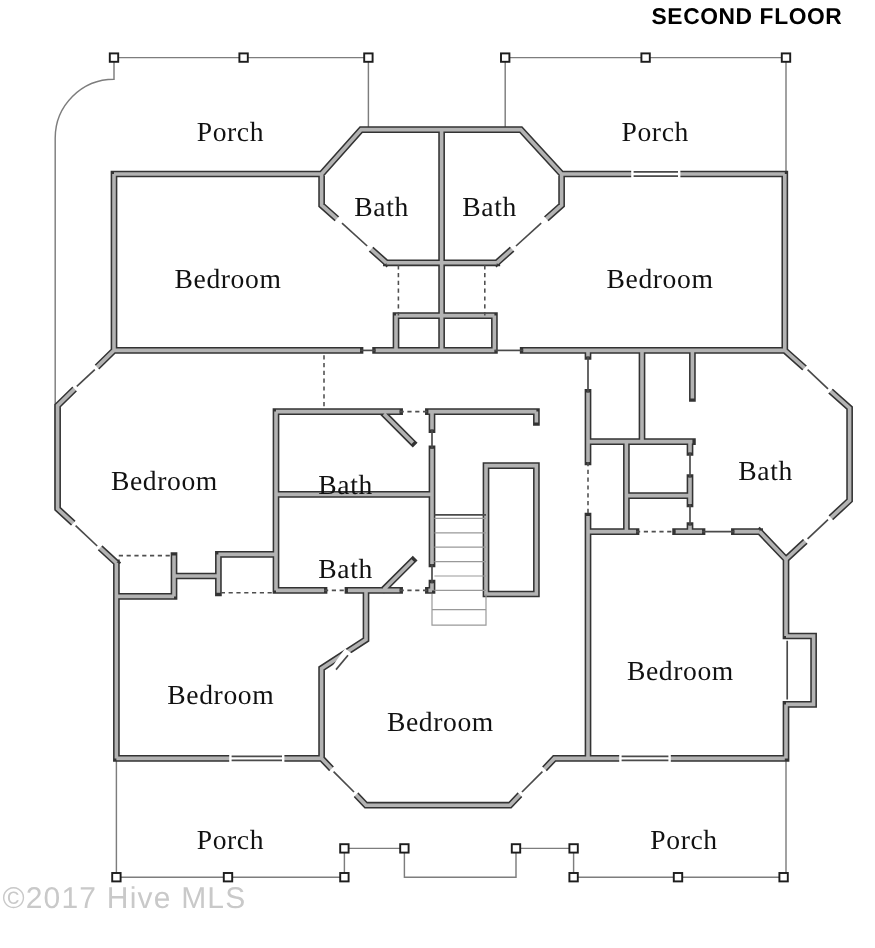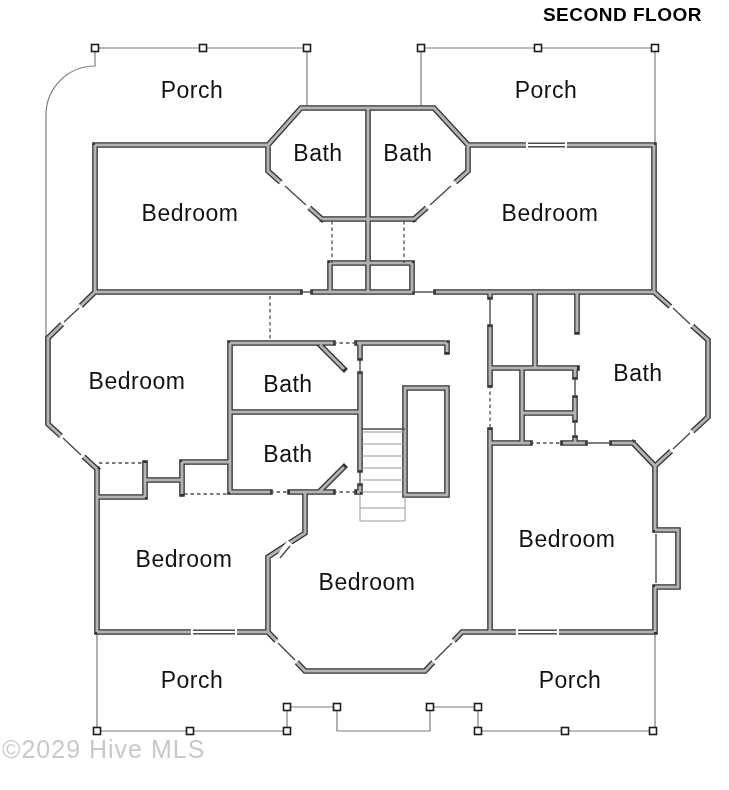--- a/index.html
+++ b/index.html
@@ -20,24 +20,25 @@
   #watermark{
     position:absolute;left:2px;top:735px;
     font-family:"Liberation Sans", sans-serif;
     font-size:25px;letter-spacing:1px;
     color:var(--watermark-color,#c9c9c9);
     white-space:nowrap;
   }
   .room-label{
     position:absolute;
     transform:translate(-50%,-55%);
-    font-family:Liberation Sans, sans-serif;
+    font-family:Liberation Serif, serif;
     font-size:23px;line-height:1;letter-spacing:.5px;
     color:var(--label-color,#111);
     white-space:nowrap;
+    margin-top:19px;
   }
   svg{position:absolute;top:0;left:0;}
   .wd{stroke:var(--wall-dark,#333);stroke-width:5.6;fill:none;stroke-linecap:square;stroke-linejoin:miter;}
   .wf{stroke:var(--wall-fill,#b3b3b3);stroke-width:3;fill:none;stroke-linecap:butt;stroke-linejoin:miter;}
   .thin{stroke:var(--porch-line,#7d7d7d);stroke-width:1.2;fill:none;}
   .erase{stroke:#ffffff;stroke-width:8.5;fill:none;stroke-linecap:butt;}
   .door{stroke:#4a4a4a;stroke-width:1.4;fill:none;stroke-linecap:butt;}
   .dash{stroke:#4f4f4f;stroke-width:1.3;fill:none;stroke-dasharray:3.5 3;}
   .tread{stroke:#999;stroke-width:1;fill:none;}
   .post{fill:#ffffff;stroke:#1d1d1d;stroke-width:1.6;}
@@ -218,14 +219,14 @@
       <div class="room-label" style="left: 288px; top: 386px;">Bath</div>
       <div class="room-label" style="left: 288px; top: 456px;">Bath</div>
       <div class="room-label" style="left: 638px; top: 375px;">Bath</div>
       <div class="room-label" style="left: 184px; top: 561px;">Bedroom</div>
       <div class="room-label" style="left: 567px; top: 541px;">Bedroom</div>
       <div class="room-label" style="left: 367px; top: 584px;">Bedroom</div>
       <div class="room-label" style="left: 192px; top: 682px;">Porch</div>
       <div class="room-label" style="left: 570px; top: 682px;">Porch</div>
     </div>
 
-  <div id="watermark">©2029 Hive MLS</div>
+  <div id="watermark">©2017 Hive MLS</div>
 </div>
 
 </body></html>

